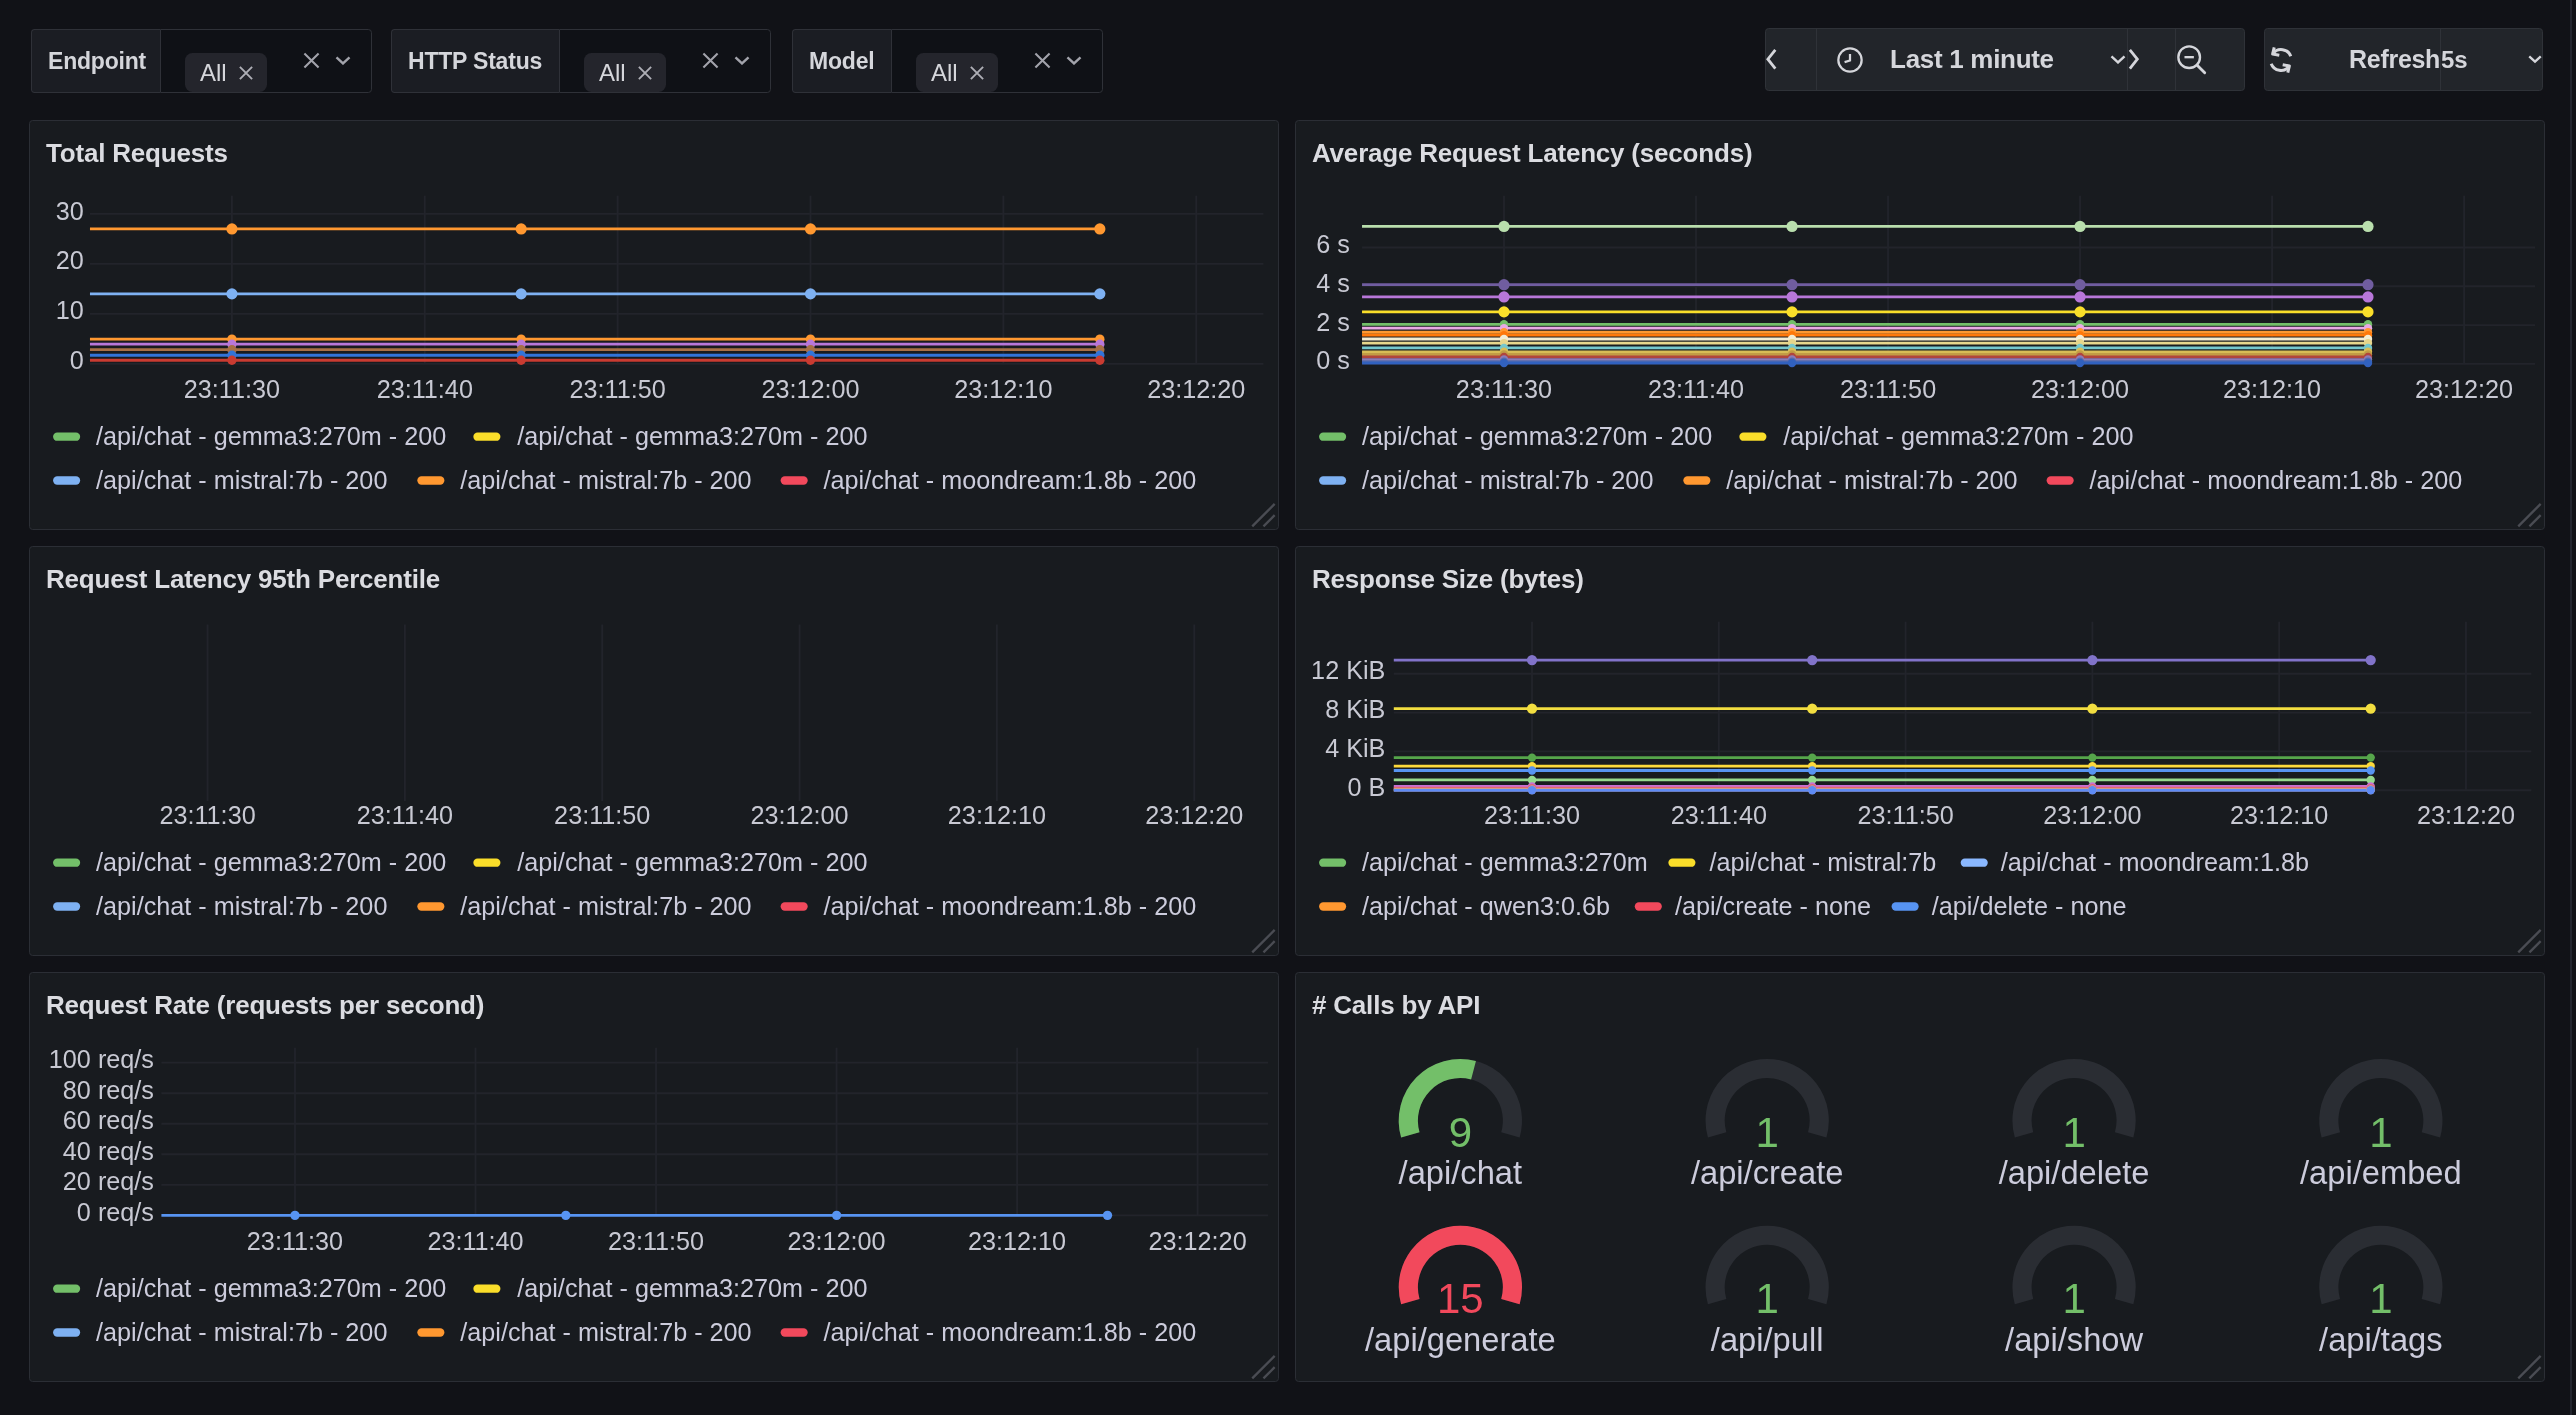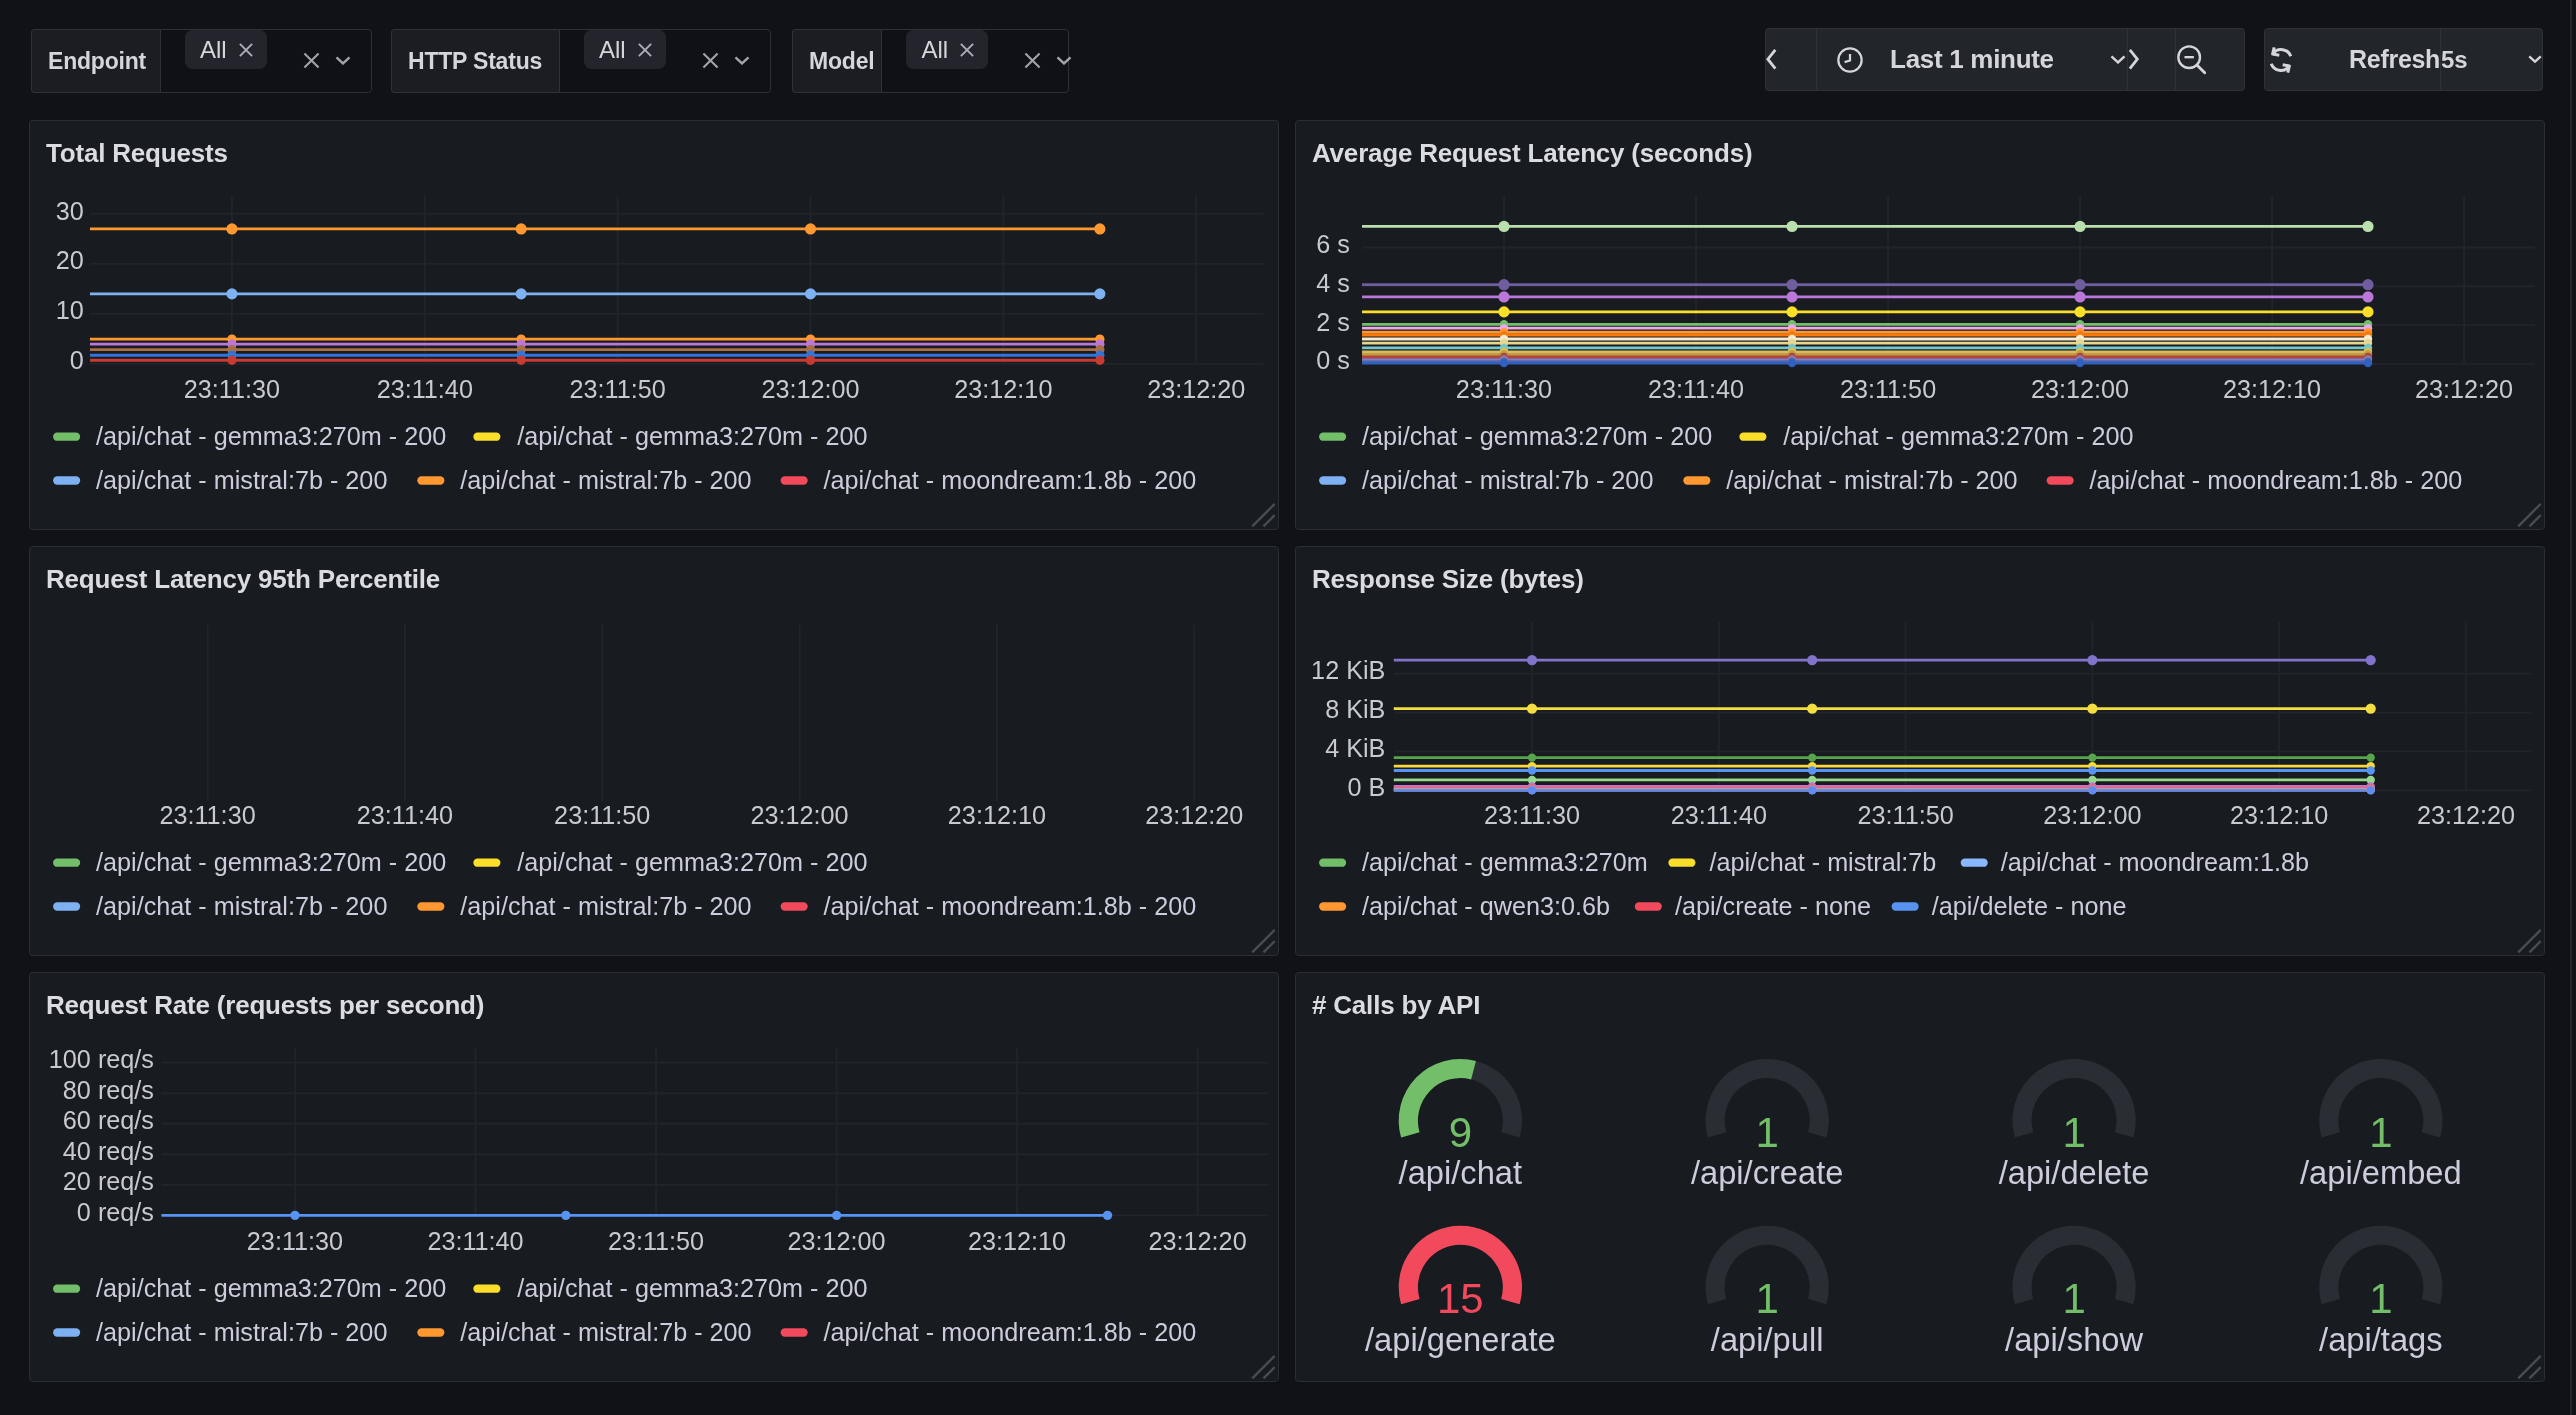--- a/index.html
+++ b/index.html
@@ -1,19 +1,19 @@
 <!DOCTYPE html>
 <html style="font-size:15px"><head><meta charset="utf-8"><style>
 * { margin:0; padding:0; box-sizing:border-box; }
 html,body { width:2576px; height:1415px; background:#111217; font-family:"Liberation Sans",sans-serif; overflow:hidden; }
 .panel { position:absolute; width:1250px; height:410px; background:#181b1f; border:1.9px solid #2b2e35; border-radius:3.7px; }
 .ptitle { position:absolute; left:16px; top:17px; font-size:26px; font-weight:bold; color:#dbdce1; letter-spacing:-0.2px; white-space:nowrap; }
 .flt { position:absolute; top:29px; height:64px; display:flex; }
 .flbl { height:100%; background:#1b1d23; border:1.9px solid #2f3138; border-right:none; border-radius:3.7px 0 0 3.7px; display:flex; align-items:center; padding-left:16px; font-size:23px; font-weight:bold; color:#d5d6db; letter-spacing:-0.2px; }
-.fsel { height:100%; background:#0f1116; border:1.9px solid #2f3138; border-radius:0 3.7px 3.7px 0; display:flex; align-items:flex-start; position:relative; }
+.fsel { height:100%; background:#0f1116; border:1.9px solid #2f3138; border-radius:0 3.7px 3.7px 0; display:flex; align-items:flex-end; position:relative; }
 .chip { margin-left:24px; height:39px; background:#24252c; border-radius:7.5px; display:flex; align-items:center; padding:0 13px 0 15px; font-size:24px; color:#d5d6db; gap:11.2px; }
 .clrx { position:absolute; left:142px; top:22.4px; }
 .chev { position:absolute; left:174px; top:26px; }
 .tbgroup { position:absolute; top:28px; height:63px; display:flex; background:#22252a; border:1.9px solid #2f3238; border-radius:3.7px; }
 .tbseg { height:100%; display:flex; align-items:center; justify-content:space-between; border-right:1.9px solid #2f3238; }
 .tbtxt { font-size:26px; color:#d5d6db; font-weight:bold; letter-spacing:-0.3px; white-space:nowrap; }
 svg { display:block; }
 .rightedge { position:absolute; right:3.7px; top:0; width:2.8px; height:100%; background:#23252e; }
 </style></head>
 <body>
@@ -38,21 +38,21 @@
           <path d="M2 2 L15 15 M15 2 L2 15" stroke="#aeafb6" stroke-width="2"></path>
         </svg></div>
       <svg class="clrx" width="17" height="17" viewBox="0 0 18 18">
         <path d="M1.5 1.5 L16.5 16.5 M16.5 1.5 L1.5 16.5" stroke="#a2a3ab" stroke-width="2.2"></path>
       </svg>
       <svg class="chev" width="16" height="9.3" viewBox="0 0 17 10">
         <path d="M1.5 1.5 L8.5 8 L15.5 1.5" stroke="#a2a3ab" stroke-width="2.6" fill="none"></path>
       </svg>
     </div>
   </div>
-<div class="flt" style="left:792px;width:277px">
+<div class="flt" style="left:792px;width:311px">
     <div class="flbl" style="width:99px">Model</div>
     <div class="fsel" style="width:212px">
       <div class="chip">All<svg width="16" height="16" viewBox="0 0 17 17">
           <path d="M2 2 L15 15 M15 2 L2 15" stroke="#aeafb6" stroke-width="2"></path>
         </svg></div>
       <svg class="clrx" width="17" height="17" viewBox="0 0 18 18">
         <path d="M1.5 1.5 L16.5 16.5 M16.5 1.5 L1.5 16.5" stroke="#a2a3ab" stroke-width="2.2"></path>
       </svg>
       <svg class="chev" width="16" height="9.3" viewBox="0 0 17 10">
         <path d="M1.5 1.5 L8.5 8 L15.5 1.5" stroke="#a2a3ab" stroke-width="2.6" fill="none"></path>

